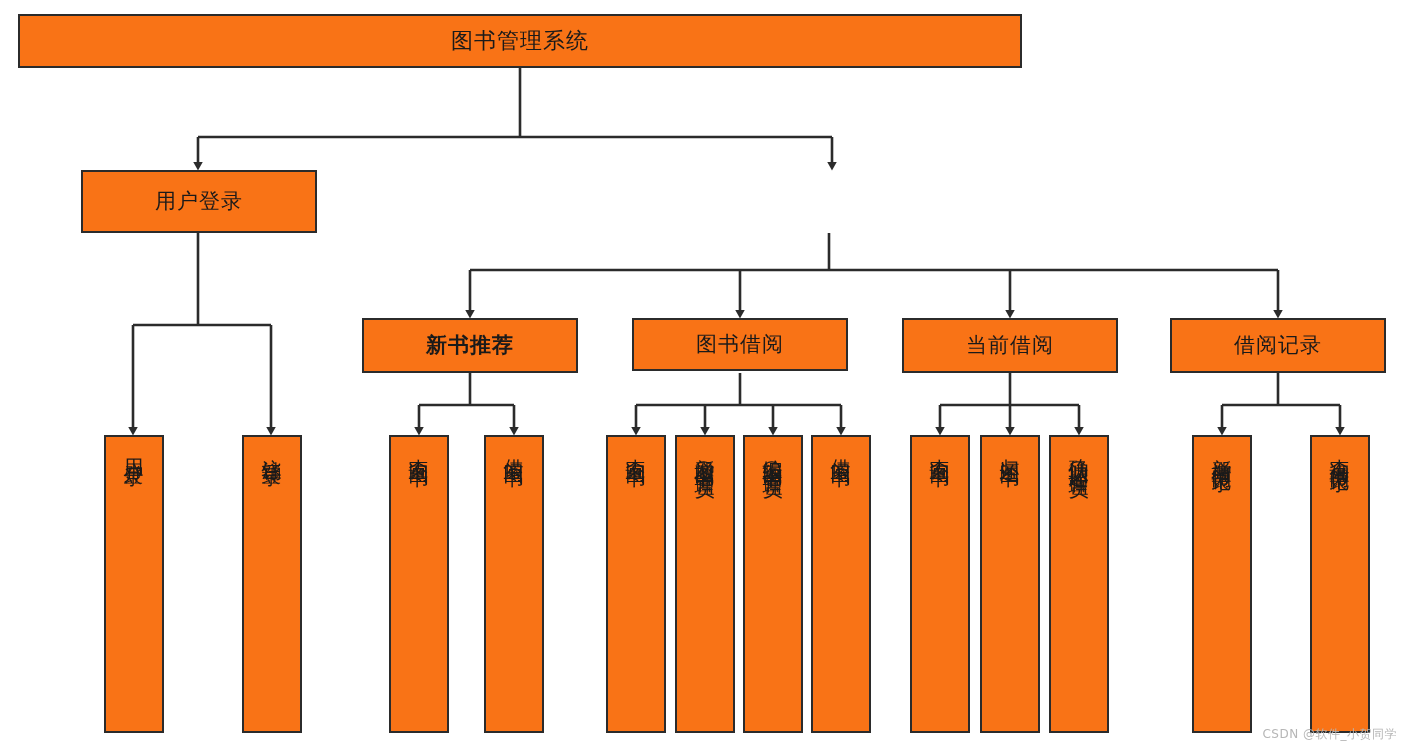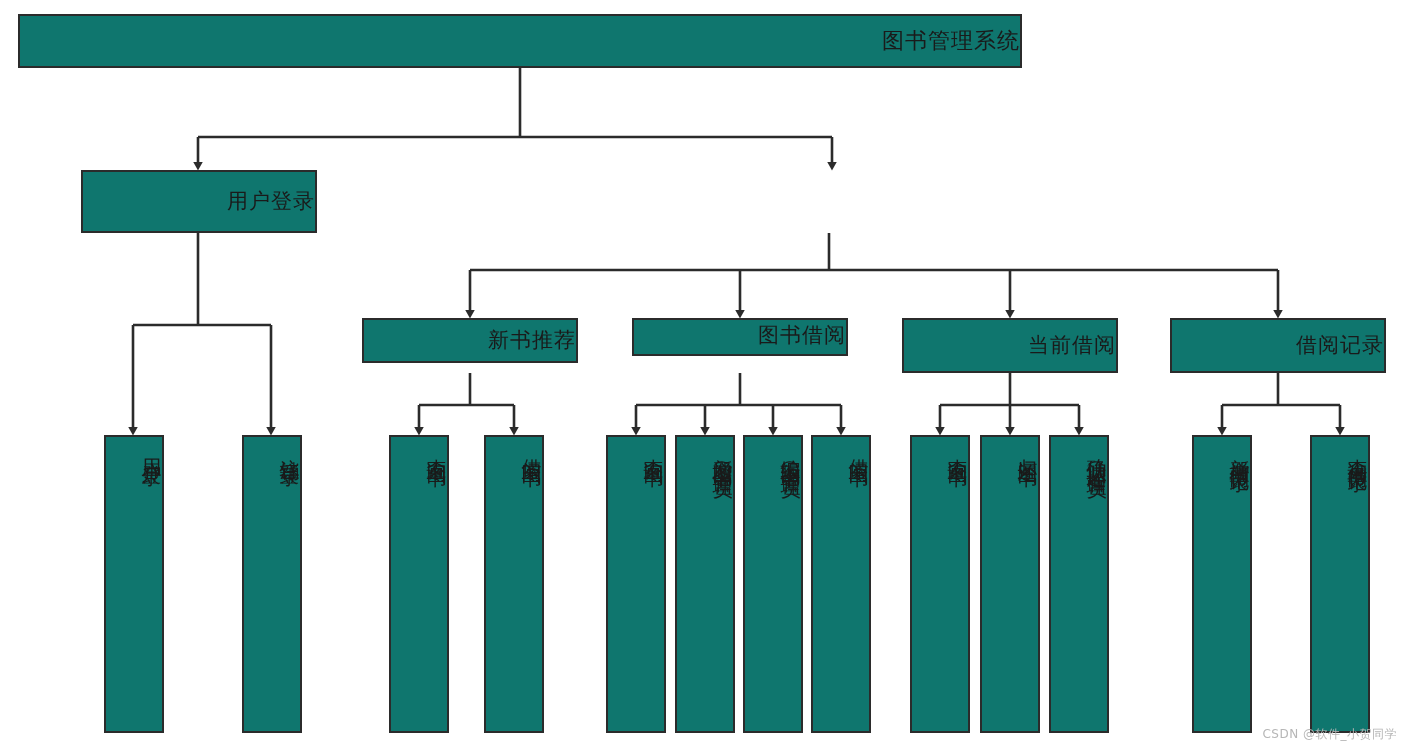--- a/index.html
+++ b/index.html
@@ -22,24 +22,24 @@
     position: absolute;
     left: 0;
     top: 0;
     width: 1405px;
     height: 747px;
   }
   .node {
     position: absolute;
     box-sizing: border-box;
     border: 2.5px solid #2b2b2b;
-    background: #0f766e;
+    background: #f97316;
     display: flex;
     align-items: center;
-    justify-content: flex-end;
+    justify-content: center;
     color: #1a1a1a;
     z-index: 2;
   }
   .node.horiz {
     font-size: 21px;
     letter-spacing: 1px;
     line-height: 1.1;
     text-align: center;
   }
   .node.root {
@@ -130,24 +130,24 @@
   </svg>
 
   <div class="node horiz root" style="left:18px; top:14px; width:1004px; height:54px;">
     <span>图书管理系统</span>
   </div>
 
   <div class="node horiz" style="left:81px; top:170px; width:236px; height:63px;">
     <span>用户登录</span>
   </div>
 
-  <div class="node horiz" style="left:362px; top:318px; width:216px; height:45px;">
+  <div class="node horiz" style="left:362px; top:318px; width:216px; height:55px;font-weight:bold;">
     <span>新书推荐</span>
   </div>
-  <div class="node horiz" style="left:632px; top:318px; width:216px; height:38px;font-family:Liberation Mono, monospace;">
+  <div class="node horiz" style="left:632px; top:318px; width:216px; height:53px;">
     <span>图书借阅</span>
   </div>
   <div class="node horiz" style="left:902px; top:318px; width:216px; height:55px;">
     <span>当前借阅</span>
   </div>
   <div class="node horiz" style="left:1170px; top:318px; width:216px; height:55px;">
     <span>借阅记录</span>
   </div>
 
   <div class="node leaf leaf-center" style="left:104px; top:435px; width:60px; height:298px;">

